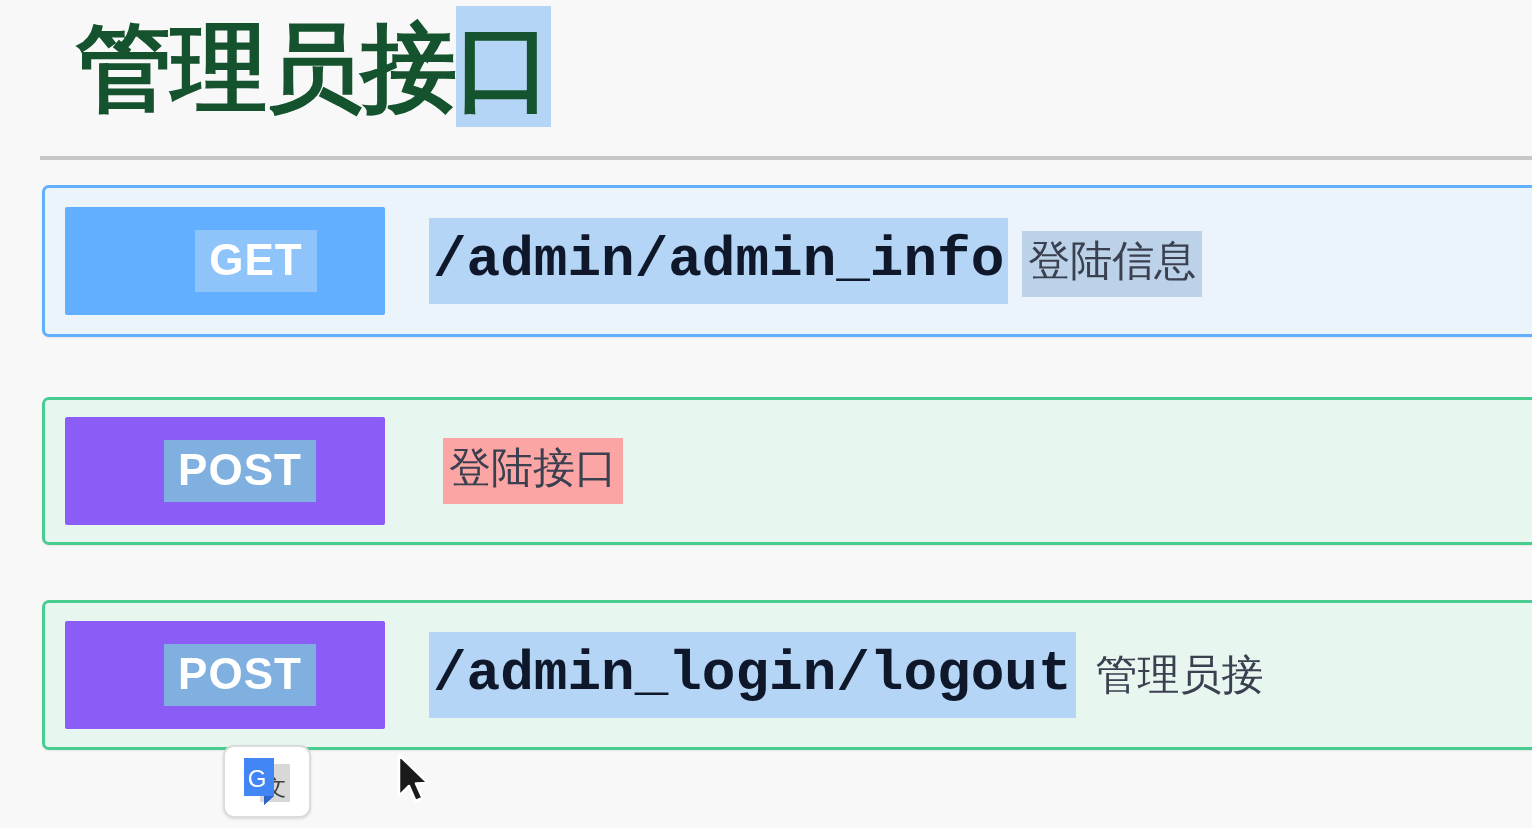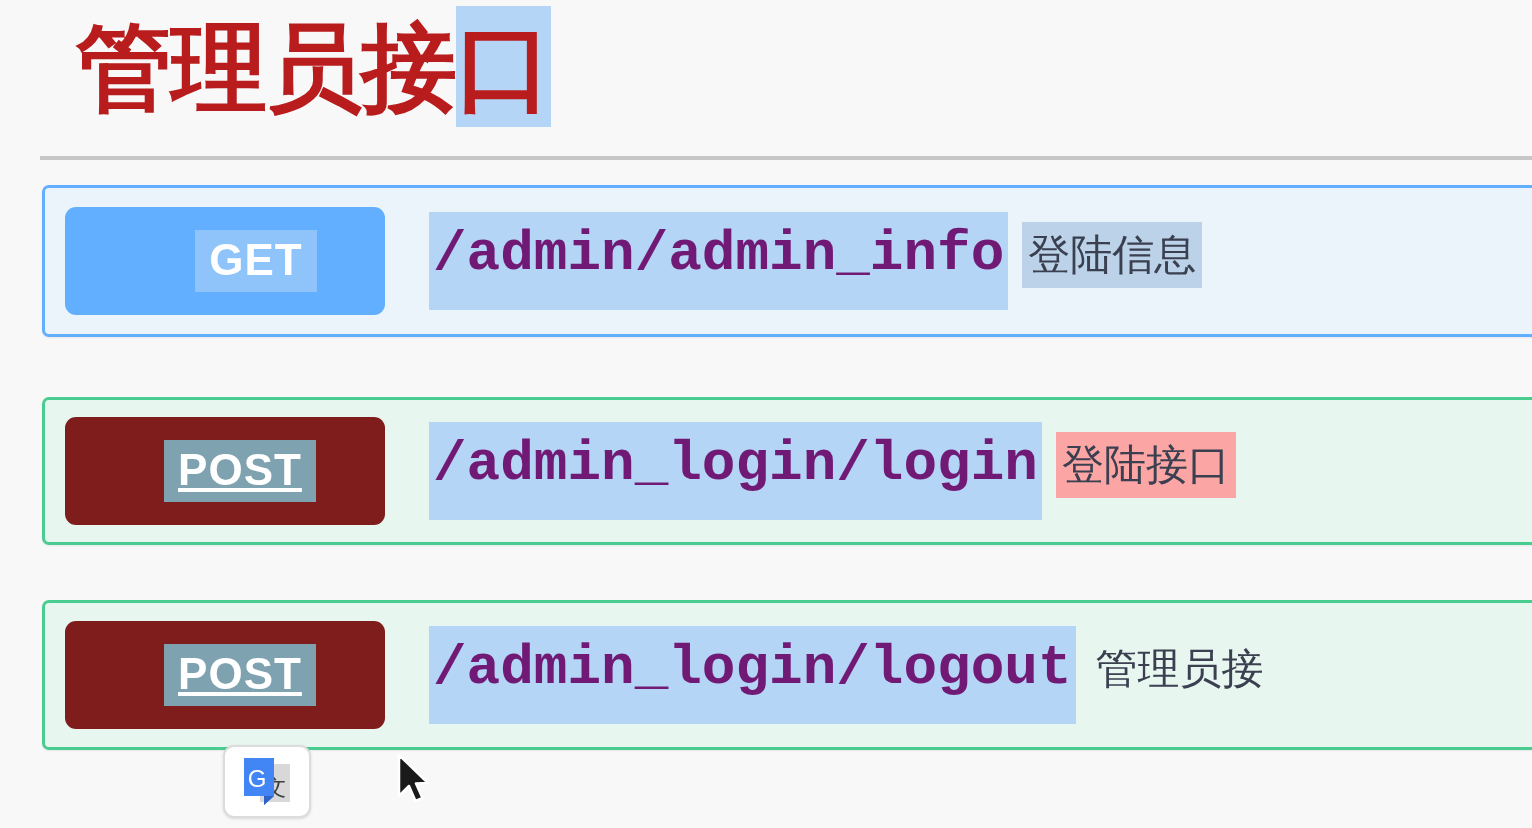--- a/index.html
+++ b/index.html
@@ -30,21 +30,21 @@
     width: 1532px;
     height: 170px;
   }
   #page-title {
     position: absolute;
     left: 76px;
     top: 8px;
     font-size: 96px;
     line-height: 120px;
     font-weight: 700;
-    color: #b91c1c;
+    color: #14532d;
     letter-spacing: -1px;
     white-space: nowrap;
     font-family: "DejaVu Sans", "Liberation Sans", sans-serif;
   }
   #page-title .sel {
     background: #b4d5f5;
     padding: 6px 0 3px 0;
     margin: -6px 0 -3px 0;
   }
   #title-rule {
@@ -78,34 +78,34 @@
 
   #row-0 { top: 185px; height: 152px; }
   #row-1 { top: 397px; height: 148px; }
   #row-2 { top: 600px; height: 150px; }
 
   
   .method-badge {
     flex: 0 0 auto;
     width: 320px;
     height: 108px;
-    border-radius: 11px;
+    border-radius: 2px;
     margin-left: 20px;
     display: flex;
     align-items: center;
     justify-content: center;
     font-size: 44px;
     font-weight: 700;
     color: #ffffff;
     letter-spacing: 1px;
     font-family: "Liberation Sans", sans-serif;
     position: relative;
   }
   .method-badge.get  { background: #61affe; }
-  .method-badge.post { background: #7f1d1d; text-decoration: underline; }
+  .method-badge.post { background: #8b5cf6; }
 
   .method-badge .txt {
     display: inline-block;
     padding: 8px 14px 10px 14px;
     line-height: 1;
   }
   .method-badge.get  .txt { background: rgba(180, 213, 245, 0.55); }
   .method-badge.post .txt { background: rgba(126, 200, 216, 0.78); }
 
   
@@ -119,25 +119,25 @@
     display: flex;
     align-items: baseline;
     white-space: nowrap;
     overflow: hidden;
   }
   .op-path {
     font-family: "Liberation Mono", "DejaVu Sans Mono", monospace;
     font-weight: 700;
     font-size: 56px;
     line-height: 1;
-    color: #701a75;
-    padding: 14px 4px 28px 4px;
+    color: #0f172a;
+    padding: 14px 4px 16px 4px;
   }
   .op-desc {
-    font-family: Liberation Serif, serif;
+    font-family: Liberation Mono, monospace;
     font-size: 42px;
     line-height: 1;
     color: #3a4050;
     margin-left: 14px;
     padding: 12px 6px 12px 6px;
   }
   .sel-path { background: #b4d5f5; }
   .sel-desc { background: #bcd2e8; }
   .sel-desc-2 { background: #fca5a5; }
   .nosel { background: transparent; }
@@ -188,21 +188,20 @@
       <span class="op-path sel-path">/admin/admin_info</span>
       <span class="op-desc sel-desc">登陆信息</span>
     </div>
   </div>
 
   <div class="op-row post" id="row-1">
     <div class="method-badge post">
       <span class="txt">POST</span>
     </div>
     <div class="endpoint-text">
-      <span class="op-path sel-path">/admin_login/login</span>
       <span class="op-desc sel-desc-2">登陆接口</span>
     </div>
   </div>
 
   <div class="op-row post" id="row-2">
     <div class="method-badge post">
       <span class="txt">POST</span>
     </div>
     <div class="endpoint-text">
       <span class="op-path sel-path">/admin_login/logout</span>

